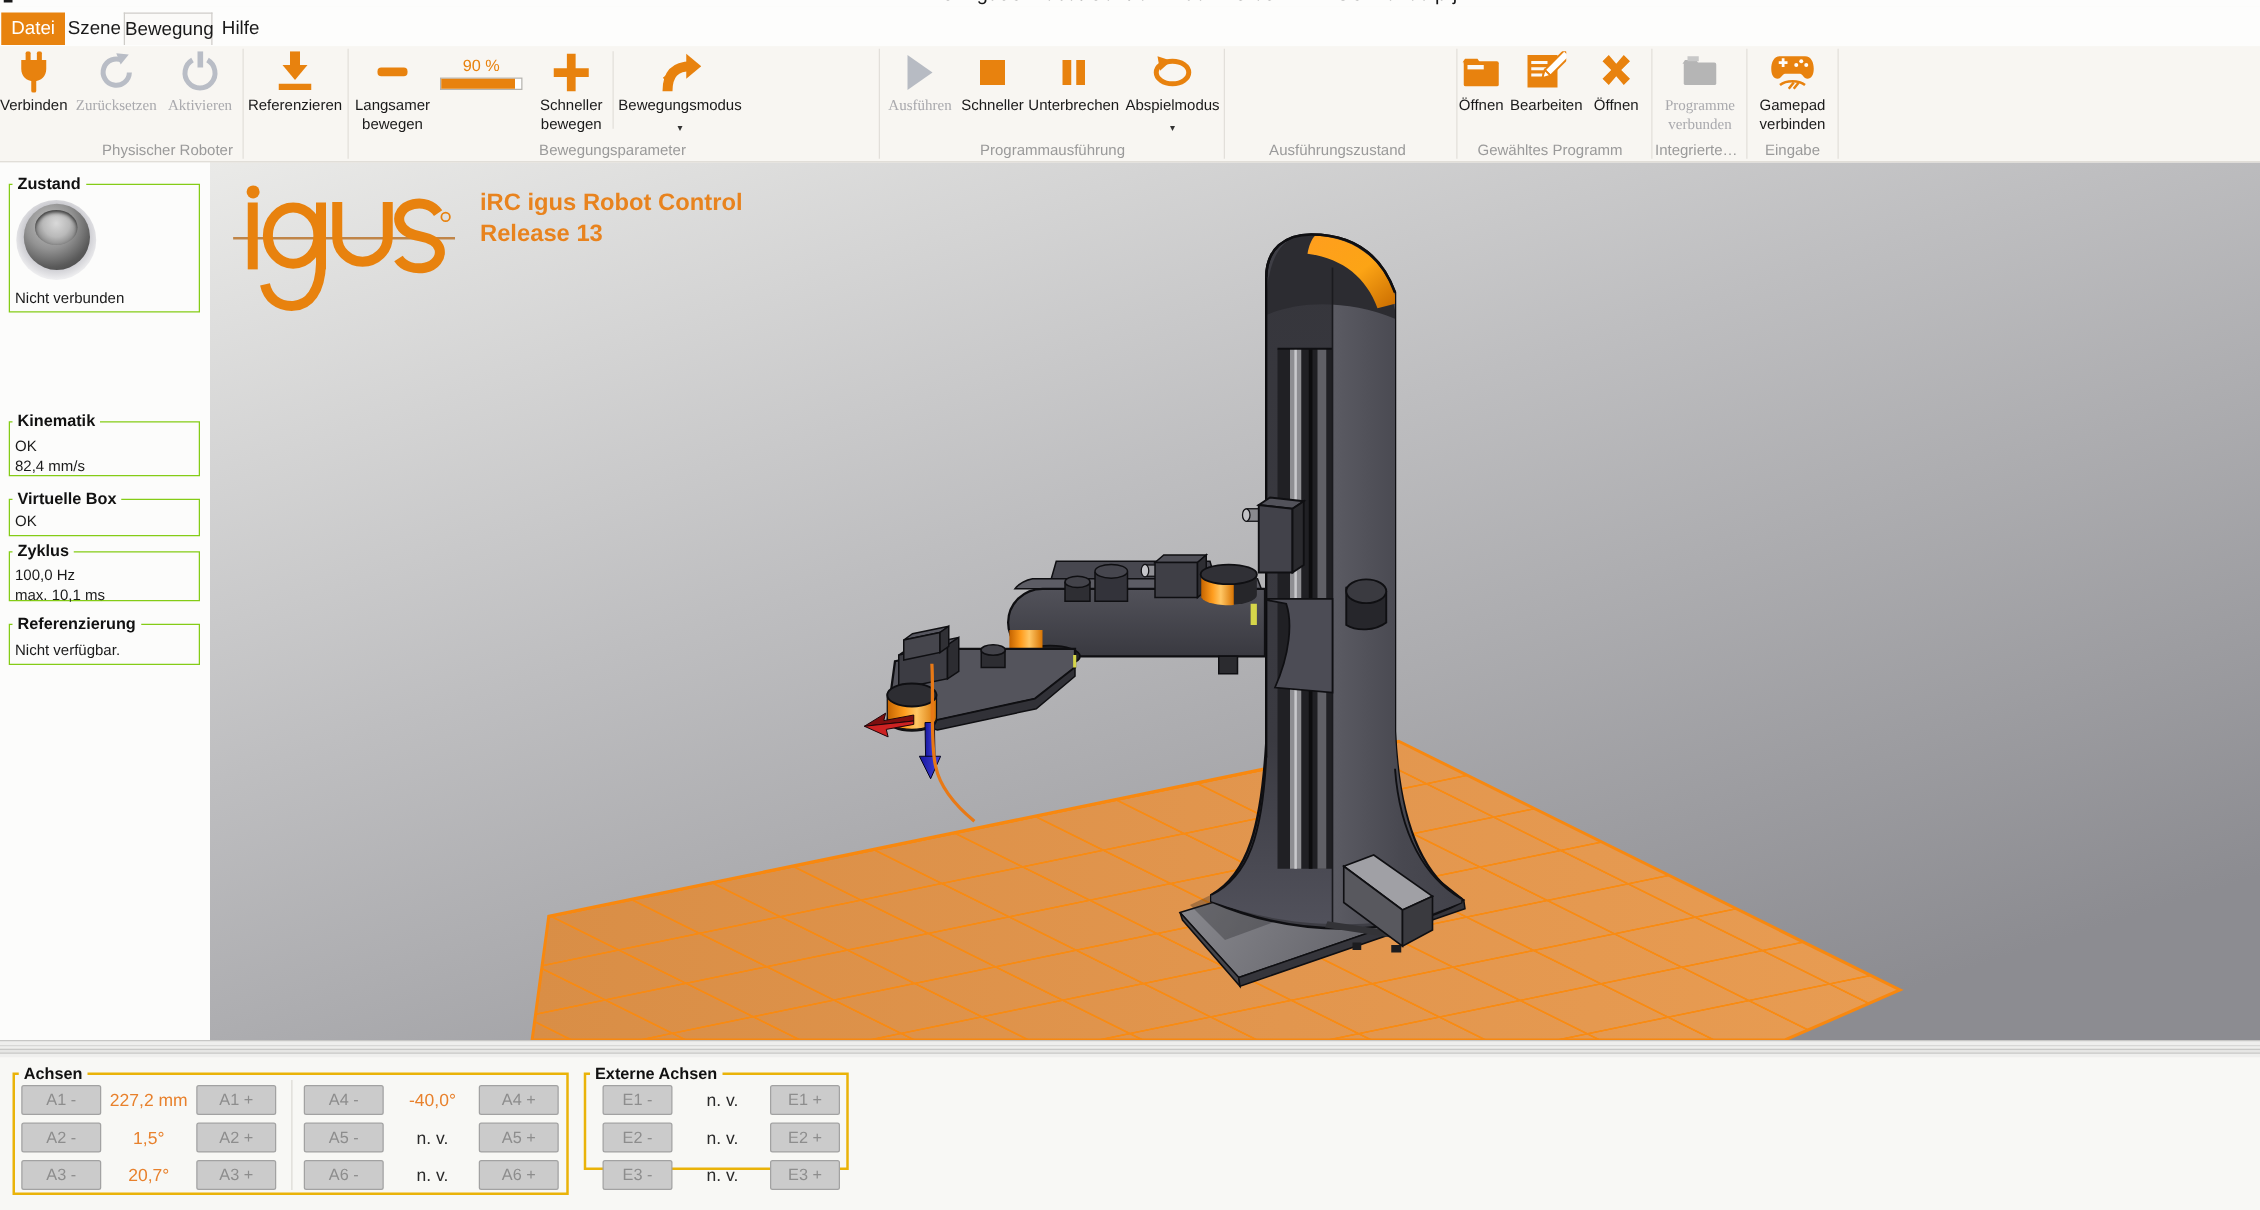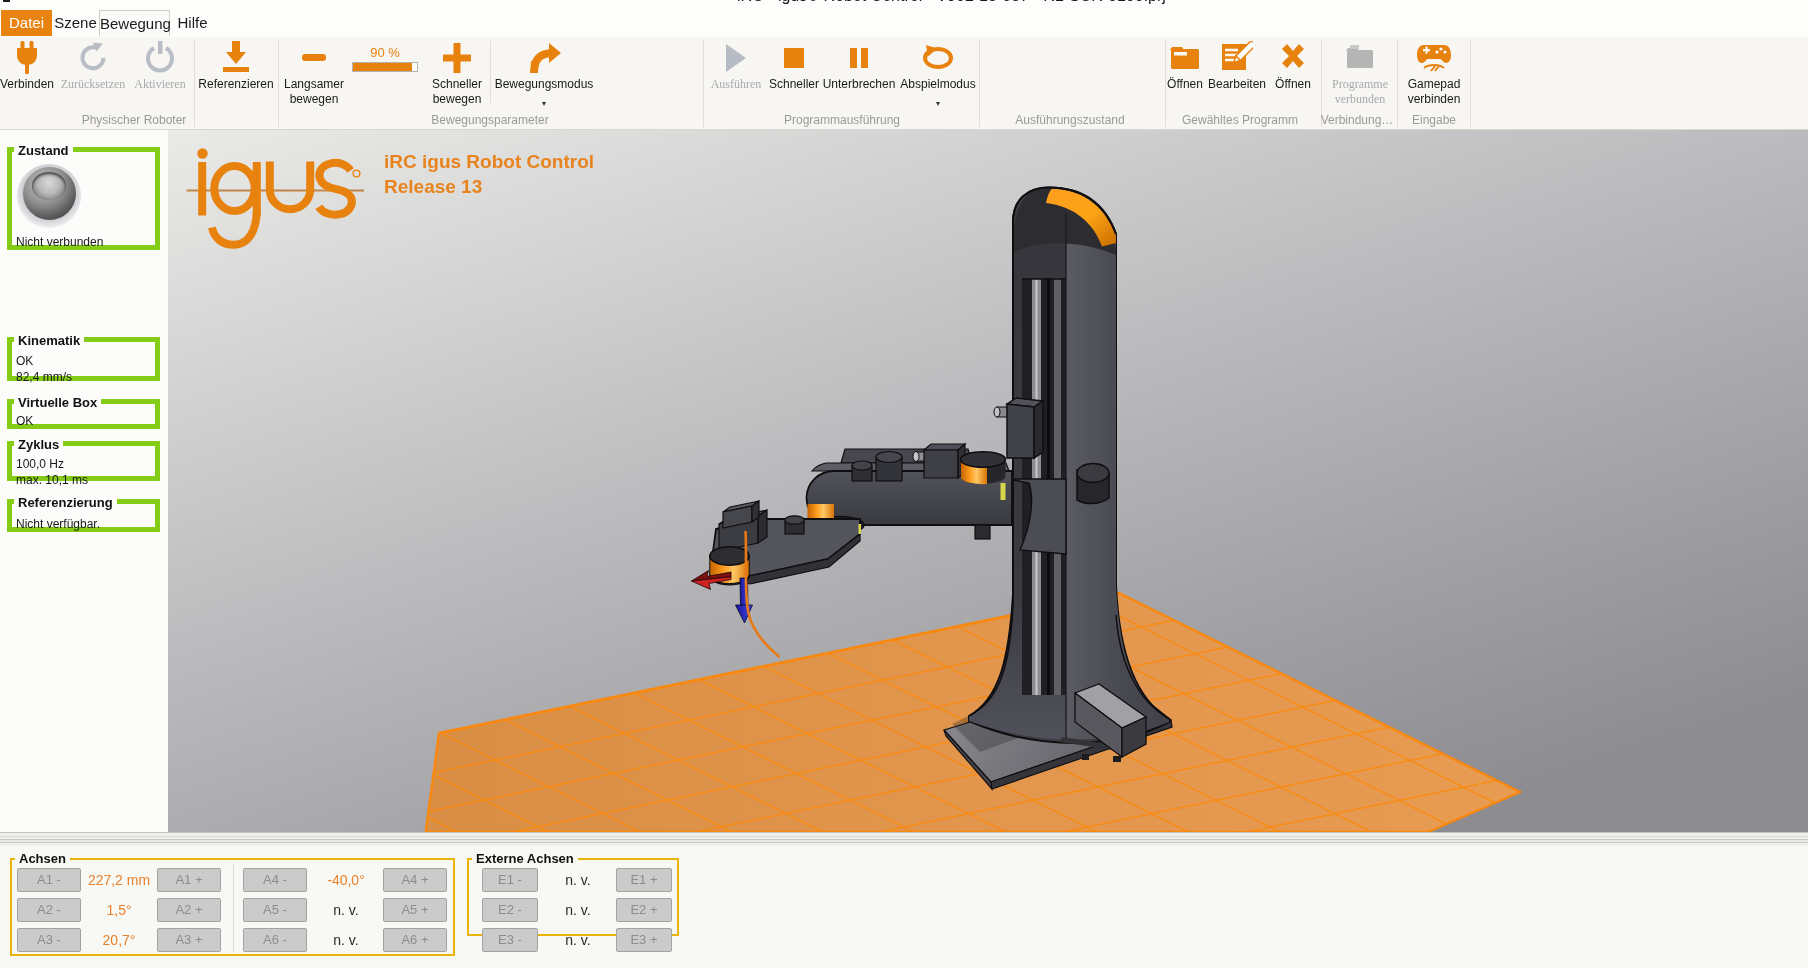--- a/index.html
+++ b/index.html
@@ -23,21 +23,21 @@
   .rbtn { position:absolute; top:0px; text-align:center; }
   .rbtn .ic { display:block; margin:4px auto 2px; }
   .rbtn .lb { display:block; font-size:12px; line-height:15px; color:#1a1a1a; white-space:nowrap; }
   .rbtn .lb.gray { color:#a9a9ad;font-family:Liberation Serif, serif; }
   .dd { font-size:8px; color:#333; line-height:10px; }
   #execbox { position:absolute; left:987px; top:4px; width:169px; height:71px; border:1px dotted #b9b7b2; font-size:12px; }
   #execbox .row { position:absolute; left:5px; white-space:nowrap; color:#4c4c4c; }
   #execbox .row b { font-weight:normal; color:#e8882a; position:absolute; left:66px; }
   
   #sidebar { left:0; top:130px; width:168px; height:702px; background:#fcfcfb; }
-  .gbox { position:absolute; border:5px solid #84cc16;padding-left:40px; }
+  .gbox { position:absolute; border:1px solid #84cc16;padding-left:40px; }
   .gbox .ti { position:absolute; top:-9px; left:2px; padding:0 4px; background:#fcfcfb; font-size:13px; font-weight:bold; color:#111; white-space:nowrap; }
   .gbox .tx { position:absolute; left:4px; font-size:12px; color:#1a1a1a; white-space:nowrap; }
   
   #viewport { left:168px; top:130px; width:1640px; height:702px; }
   
   #splitter { left:0; top:832px; width:1808px; height:14px; background:#efefed; border-top:1px solid #c7c7c5; }
   #splitter .l1 { position:absolute; top:3px; left:0; width:1808px; height:1px; background:#d8d8d6; }
   #splitter .l2 { position:absolute; top:6px; left:0; width:1808px; height:4px; background:#e6e6e4; border-top:1px solid #c9c9c7; border-bottom:1px solid #c9c9c7; }
   
   #bottom { left:0; top:846px; width:1808px; height:122px; background:#f8f8f5; }
@@ -78,21 +78,21 @@
   <div class="rsep" style="left:1165px"></div>
   <div class="rsep" style="left:1321px"></div>
   <div class="rsep" style="left:1397px"></div>
   <div class="rsep" style="left:1470px"></div>
 
   <div class="glabel" style="left:54px;width:160px">Physischer Roboter</div>
   <div class="glabel" style="left:410px;width:160px">Bewegungsparameter</div>
   <div class="glabel" style="left:762px;width:160px">Programmausführung</div>
   <div class="glabel" style="left:990px;width:160px">Ausführungszustand</div>
   <div class="glabel" style="left:1160px;width:160px">Gewähltes Programm</div>
-  <div class="glabel" style="left:1317px;width:80px">Verbindung…</div>
+  <div class="glabel" style="left:1317px;width:80px">Integrierte…</div>
   <div class="glabel" style="left:1398px;width:72px">Eingabe</div>
 
   <div class="rbtn" style="left:0px;width:54px">
     <svg class="ic" width="26" height="34" viewBox="0 0 26 34">
         <g fill="#e8820e">
           <rect x="6.5" y="0" width="4" height="9" rx="1.5"></rect>
           <rect x="15.5" y="0" width="4" height="9" rx="1.5"></rect>
           <path d="M3,7 h20 v7 c0,6 -4,10 -10,10 s-10,-4 -10,-10 z"></path>
           <rect x="11" y="22" width="4" height="11" rx="1.5"></rect>
         </g>

